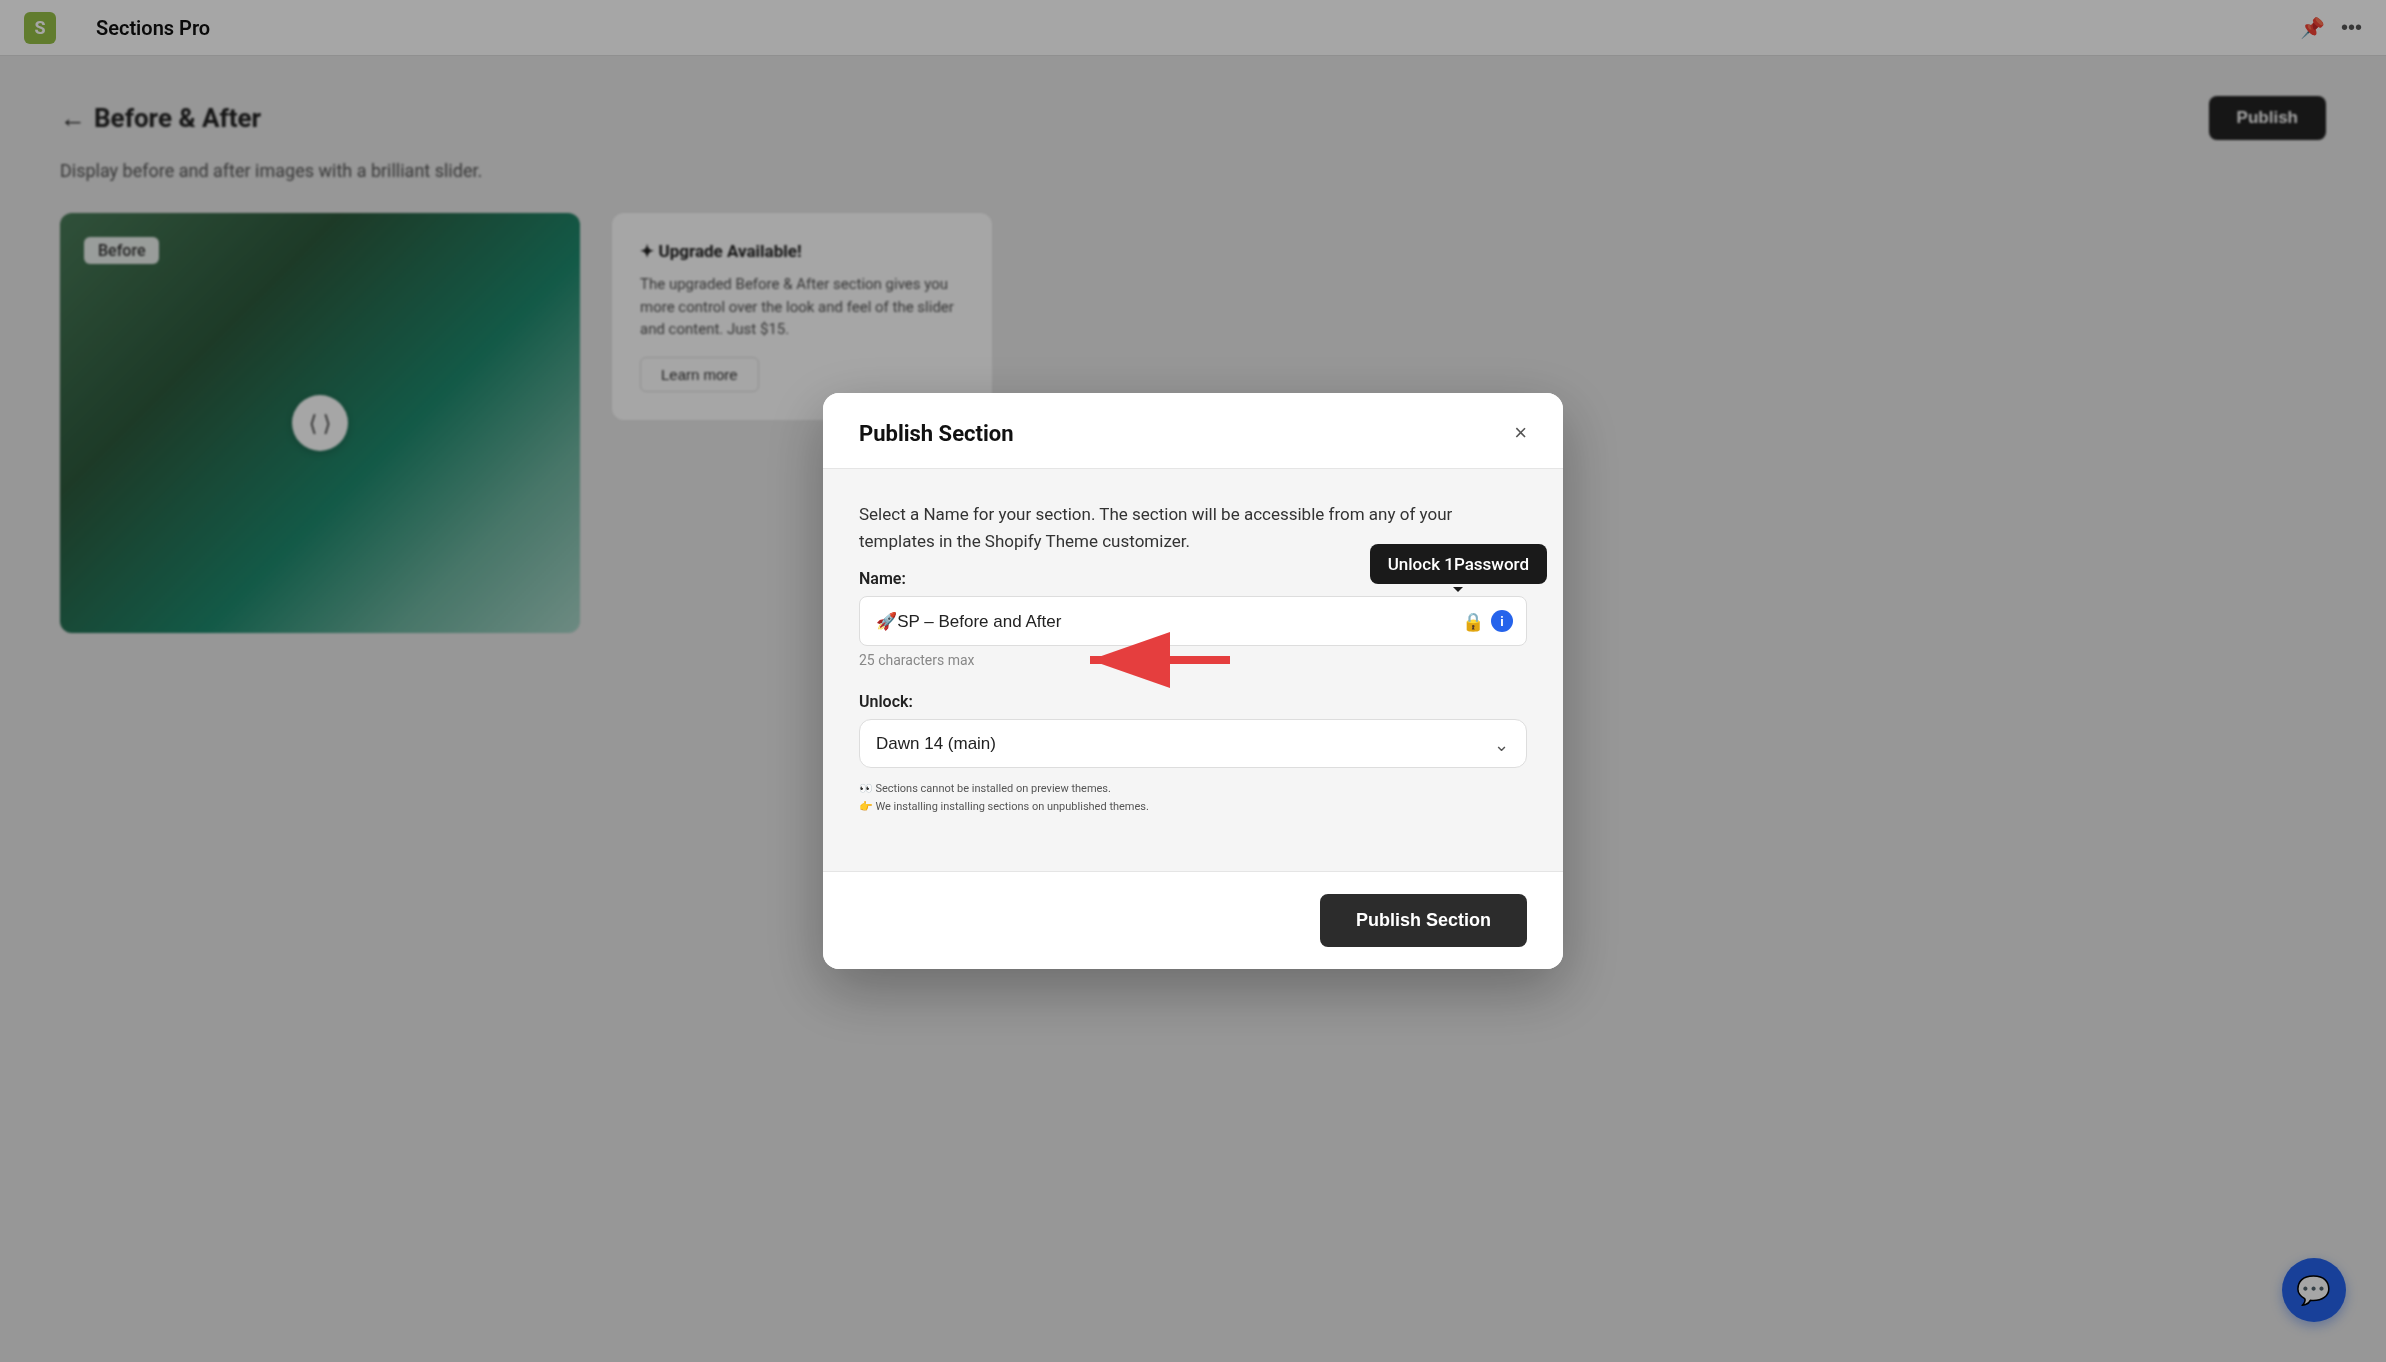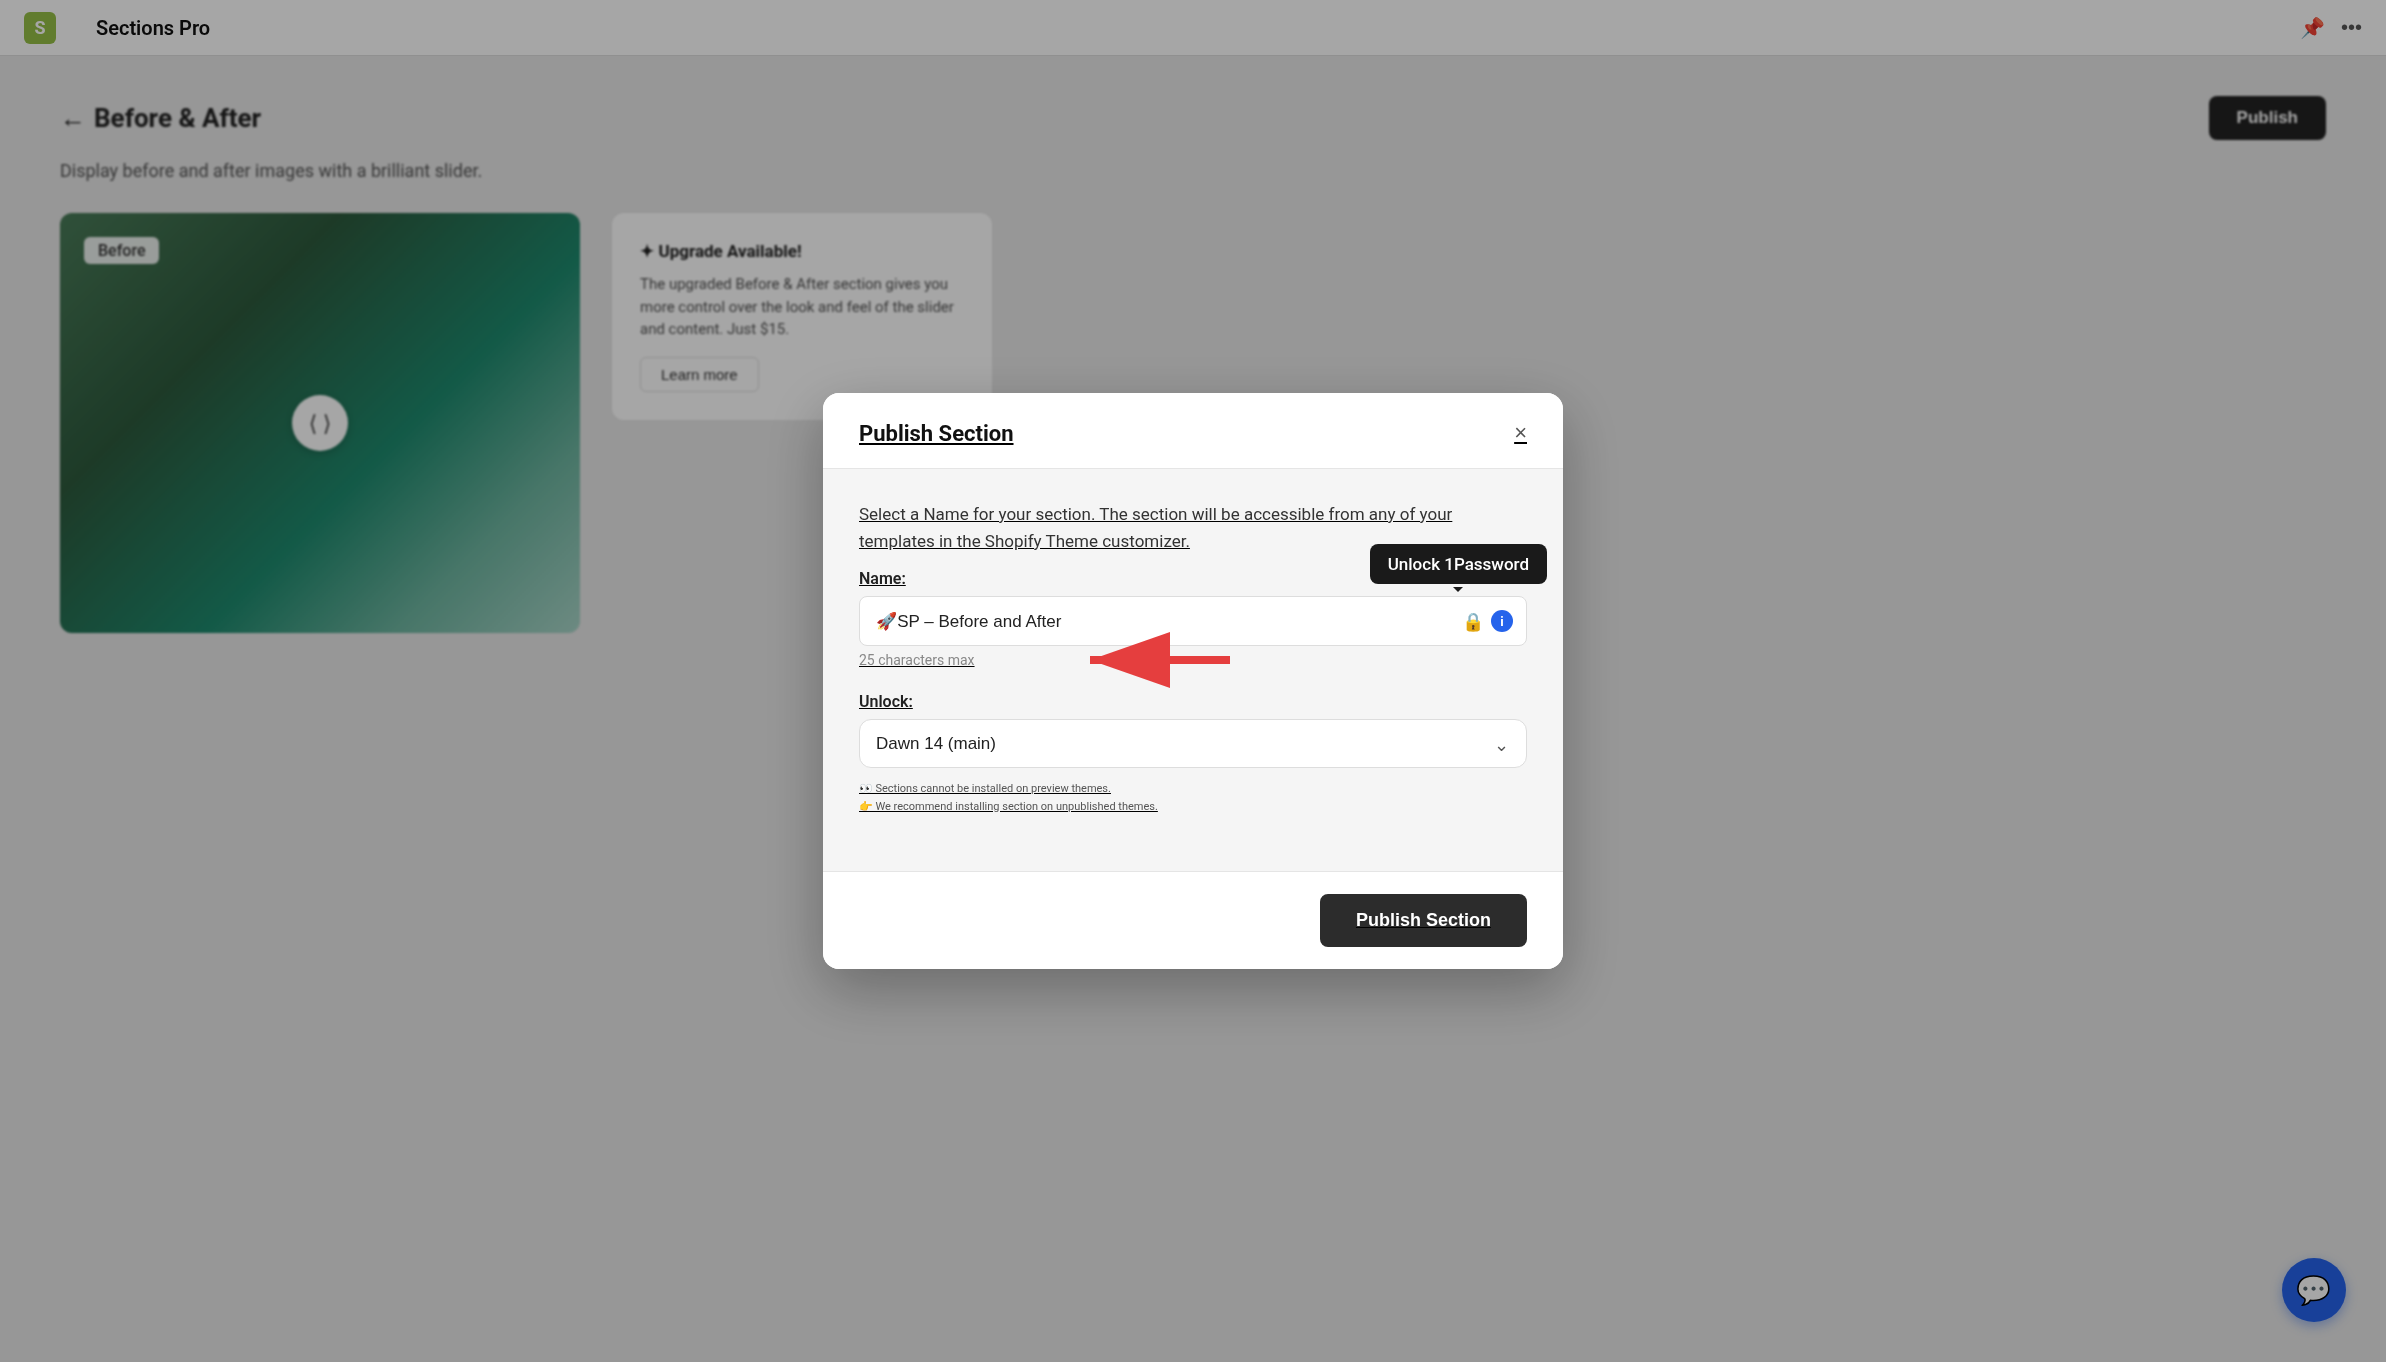--- a/index.html
+++ b/index.html
@@ -418,21 +418,21 @@
         <div class="upgrade-title">✦ Upgrade Available!</div>
         <div class="upgrade-text">The upgraded Before &amp; After section gives you more control over the look and feel of the slider and content. Just $15.</div>
         <button class="learn-more-btn">Learn more</button>
       </div>
     </div>
   </div>
 </div>
 
 <div class="overlay">
 
-  <div class="modal" style="position: relative; text-decoration: underline;">
+  <div class="modal" style="position: relative;">
     <div class="modal-header">
       <span class="modal-title">Publish Section</span>
       <button class="modal-close">×</button>
     </div>
 
     <div class="modal-body">
       <p class="modal-desc">Select a Name for your section. The section will be accessible from any of your templates in the Shopify Theme customizer.</p>
 
       <div class="form-group">
         <label class="form-label">Name:</label>
@@ -452,21 +452,21 @@
 
       <div class="form-group">
         <label class="form-label">Unlock:</label>
         <div class="theme-select-wrapper">
           <select class="theme-select">
           <option value="Dawn 14 (main)">Dawn 14 (main)</option><option value="Dawn 14 (dev)">Dawn 14 (dev)</option><option value="Sense 2.0">Sense 2.0</option></select>
           <span class="select-chevron">⌄</span>
         </div>
         <div class="theme-notes">
           <div class="theme-note">👀 Sections cannot be installed on preview themes.</div>
-          <div class="theme-note">👉 We recommend installing section on unpublished themes.</div>
+          <div class="theme-note">👉 We installing installing sections on unpublished themes.</div>
         </div>
       </div>
     </div>
 
     <div class="modal-footer">
       <button class="publish-section-btn">Publish Section</button>
     </div>
   </div>
 
   <svg style="position:absolute; top: 620px; left: 1070px; width: 180px; height: 80px; overflow: visible; z-index: 200;" viewBox="0 0 180 80">

